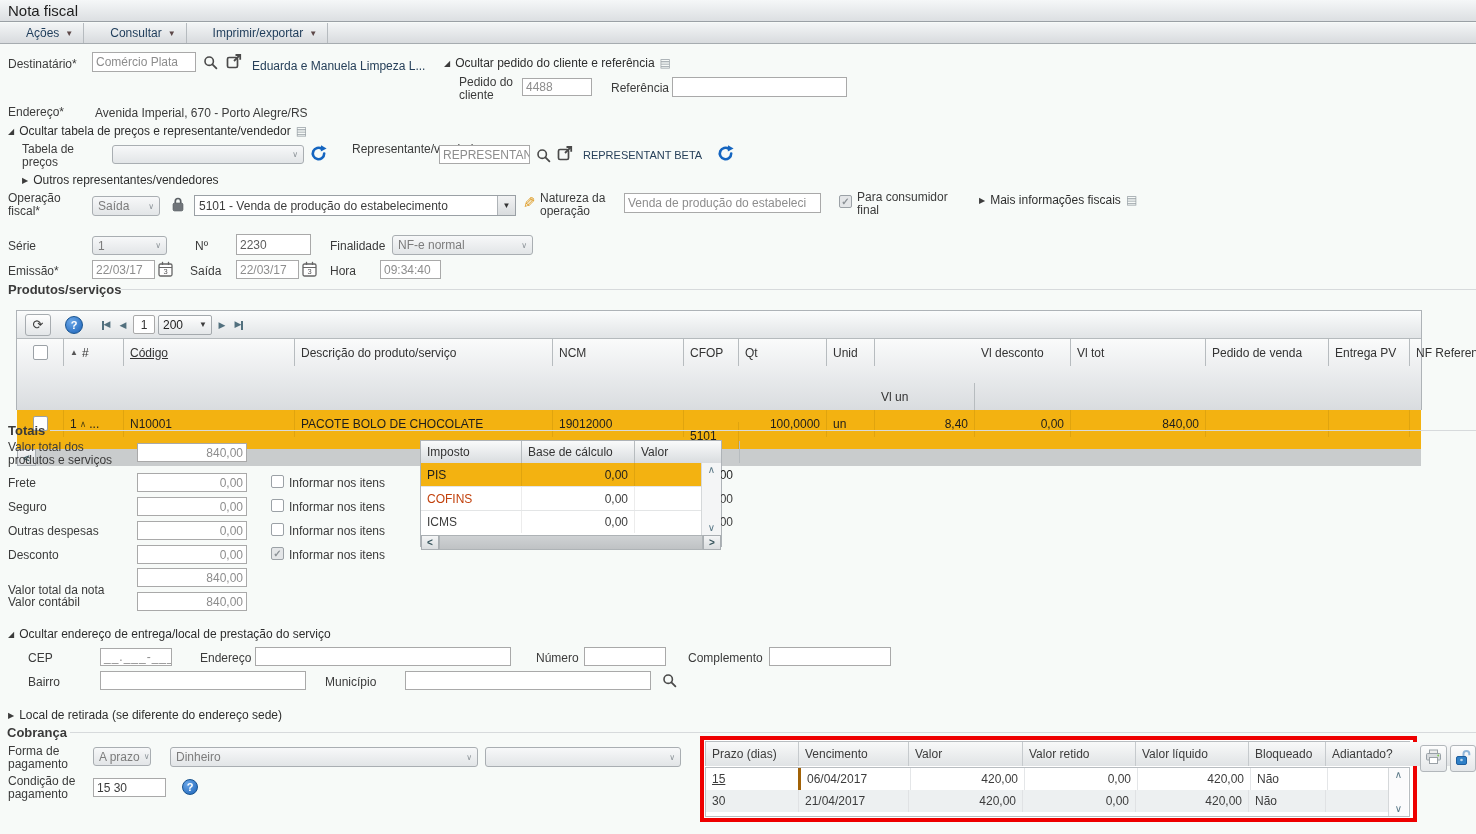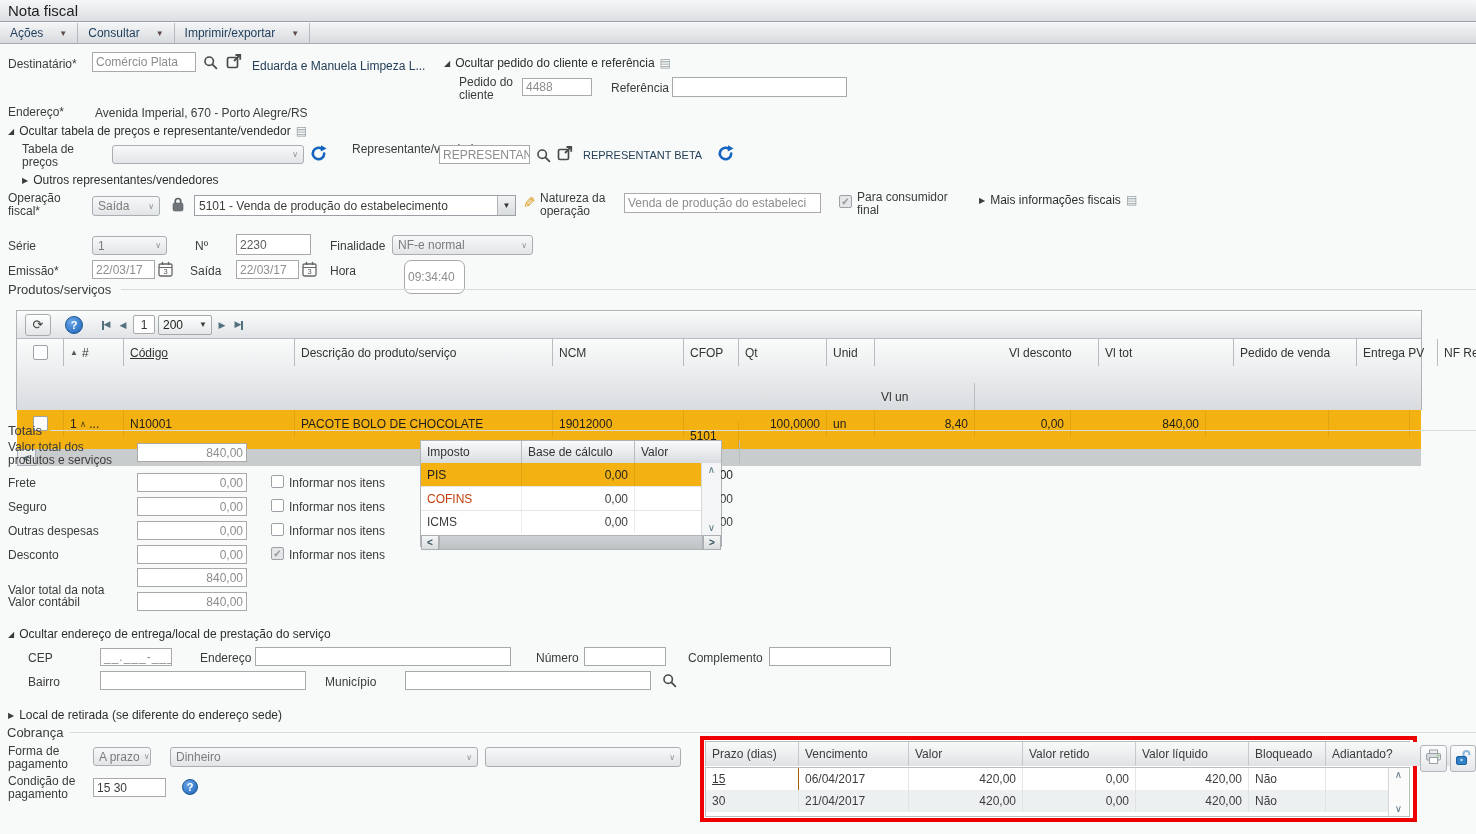--- a/index.html
+++ b/index.html
@@ -1,37 +1,37 @@
 <!DOCTYPE html>
 <html><head>
 <meta charset="utf-8">
 <style>
   html,body{margin:0;padding:0;background:#fff;}
   body{font-family:"Liberation Sans",sans-serif;}
   #app{position:relative;width:1476px;height:834px;background:#f7faf8;overflow:hidden;font-size:12px;color:#333;}
   .t{position:absolute;box-sizing:border-box;}
   .titlebar{left:0;top:0;width:1476px;height:22px;background:linear-gradient(#f5f7f8,#dcdfe2);border-bottom:1px solid #9aa0a5;display:flex;align-items:center;padding-left:8px;font-size:15px;color:#1d1d1d;}
   .menubar{left:0;top:23px;width:1476px;height:21px;background:linear-gradient(#f3f5f6,#d8dbde);border-bottom:1px solid #a6acb0;display:flex;align-items:stretch;}
-  .menu-item{display:flex;align-items:center;gap:16px;padding:0 10px;border-right:1px solid #b6bbbf;color:#1e3c5a;cursor:default;}
+  .menu-item{display:flex;align-items:center;gap:6px;padding:0 10px;border-right:1px solid #b6bbbf;color:#1e3c5a;cursor:default;margin-left:16px;}
   .menu-item .marr{font-size:8px;color:#5d4848;}
   .lbl{color:#3b3b3b;line-height:13px;}
   .inp{background:#fff;border:1px solid #a9a9a9;color:#4a4a4a;display:flex;align-items:center;padding:0 3px;overflow:hidden;white-space:nowrap;}
   .dis{color:#8d8d8d;}
   .rt{justify-content:flex-end !important;text-align:right;}
   .sel{border:1px solid #a9aeb2;border-radius:3px;background:linear-gradient(#f7f8f9,#e2e5e7);color:#7c7c7c;display:flex;align-items:center;justify-content:space-between;padding:0 5px;white-space:nowrap;overflow:hidden;}
   .sarr{font-size:8px;color:#8d9499;margin-left:4px;flex:0 0 auto;}
   .combo{background:#fff;border:1px solid #9aa0a5;display:flex;align-items:stretch;overflow:hidden;}
   .combo .cval{flex:1;display:flex;align-items:center;padding:0 4px;color:#3c3c3c;white-space:nowrap;overflow:hidden;}
   .combo .cbtn{width:17px;background:linear-gradient(#f2f3f4,#d9dcde);border-left:1px solid #aeb3b7;display:flex;align-items:center;justify-content:center;font-size:8px;color:#6a7artifact075;}
   .tgl{display:flex;align-items:center;gap:5px;color:#2e2e2e;white-space:nowrap;}
   .tri{font-size:8px;color:#3c3c3c;}
   .docic{color:#98a0a5;font-size:12px;}
   .cbx{width:13px;height:13px;border:1px solid #9ba1a6;background:#fff;border-radius:2px;}
   .cbc{background:#e4e6e8;display:flex;align-items:center;justify-content:center;color:#8b9196;font-size:10px;font-weight:bold;}
-  .leg{font-size:13px;color:#3a3a3a;white-space:nowrap;}
+  .leg{font-size:13px;color:#3a3a3a;white-space:nowrap;font-weight:bold;}
   .grpline{height:1px;background:#d7dadc;}
   .help{width:16px;height:16px;border-radius:50%;background:radial-gradient(circle at 35% 30%,#6aa7e8,#1b62b8);color:#fff;font-weight:bold;font-size:11px;display:flex;align-items:center;justify-content:center;border:1px solid #16528f;}
   .grid{border:1px solid #aeb3b7;background:#fff;}
   .gtb{display:flex;align-items:center;background:linear-gradient(#fbfcfc,#e1e4e6);border-bottom:1px solid #b5babd;height:27px;padding-left:8px;gap:6px;}
   .tbtn{width:24px;height:20px;border:1px solid #a7acb0;border-radius:3px;background:linear-gradient(#fefefe,#e3e6e8);display:flex;align-items:center;justify-content:center;color:#3c3c3c;font-size:13px;}
   .pg{display:flex;align-items:center;gap:3px;color:#52707e;}
   .pgb{width:14px;text-align:center;font-size:9px;cursor:default;}
   .pgbar{display:inline-block;width:2px;height:9px;background:#52707e;vertical-align:middle;}
   .pginp{width:20px;height:17px;border:1px solid #a9a9a9;background:#fff;display:flex;align-items:center;justify-content:center;color:#333;border-radius:2px;}
   .pgsel{width:44px;height:18px;border:1px solid #a4a9ad;border-radius:2px;background:linear-gradient(#fefefe,#e4e7e9);display:flex;align-items:center;justify-content:space-between;padding:0 4px;color:#222;}
@@ -180,21 +180,21 @@
   <div class="t lbl" style="left:190px;top:265px;">Saída</div>
   <div class="t inp dis" style="left:236px;top:260px;width:63px;height:19px;">22/03/17</div>
   <span class="t" style="left:302px;top:261px;"><svg width="15" height="16" viewBox="0 0 15 16">
         <rect x="1" y="3" width="13" height="12" rx="1.5" fill="#fff" stroke="#666" stroke-width="1.3"></rect>
         <line x1="1" y1="6.5" x2="14" y2="6.5" stroke="#666"></line>
         <line x1="4.5" y1="0.8" x2="4.5" y2="4" stroke="#666" stroke-width="1.3"></line>
         <line x1="10.5" y1="0.8" x2="10.5" y2="4" stroke="#666" stroke-width="1.3"></line>
         <text x="7.5" y="13" font-size="7.5" text-anchor="middle" fill="#555">3</text>
       </svg></span>
   <div class="t lbl" style="left:330px;top:265px;">Hora</div>
-  <div class="t inp dis" style="left:404px;top:260px;width:61px;height:34px;border-radius:7px;">09:34:40</div>
+  <div class="t inp dis" style="left:380px;top:260px;width:61px;height:19px;">09:34:40</div>
 
   <div class="t leg" style="left:8px;top:282px;">Produtos/serviços</div>
   <div class="t grpline" style="left:121px;top:289px;width:1355px;"></div>
 
   <div class="t grid" style="left:16px;top:310px;width:1406px;height:100px;">
     <div class="gtb">
       <div class="tbtn">
           <span>⟳</span>
         </div>
       <div class="help" style="margin-left:8px;">?</div>
@@ -218,21 +218,21 @@
           <span style="font-size:8px;color:#555;">▲</span>
           <span>#</span>
         </div>
       <div class="hc" style="width:158px;text-decoration:underline;">Código</div>
       <div class="hc" style="width:245px;">Descrição do produto/serviço</div>
       <div class="hc" style="width:118px;">NCM</div>
       <div class="hc" style="width:42px;">CFOP</div>
       <div class="hc" style="width:75px;">Qt</div>
       <div class="hc" style="width:35px;">Unid</div>
       <div class="hc" style="width:87px;margin-top:44px;">Vl un</div>
-      <div class="hc" style="width:83px;margin-left:28px;">Vl desconto</div>
+      <div class="hc" style="width:83px;">Vl desconto</div>
       <div class="hc" style="width:122px;">Vl tot</div>
       <div class="hc" style="width:110px;">Pedido de venda</div>
       <div class="hc" style="width:68px;">Entrega PV</div>
       <div class="hc" style="width:110px;">NF Referenciada</div>
 
     </div>
     <div class="grow">
       <div class="rc" style="width:34px;justify-content:center;">
           <span class="cbx"></span>
         </div>
@@ -376,21 +376,21 @@
       <div class="ptc" style="width:101px;height:24px;background:linear-gradient(#f8f9f9,#e0e3e5);">Valor</div>
       <div class="ptc" style="width:100px;height:24px;background:linear-gradient(#f8f9f9,#e0e3e5);">Valor retido</div>
       <div class="ptc" style="width:100px;height:24px;background:linear-gradient(#f8f9f9,#e0e3e5);">Valor líquido</div>
       <div class="ptc" style="width:64px;height:24px;background:linear-gradient(#f8f9f9,#e0e3e5);">Bloqueado</div>
       <div class="ptc" style="width:140px;height:24px;background:linear-gradient(#f8f9f9,#e0e3e5);">Adiantado?</div>
 
     </div>
     <div style="display:flex;border:1px solid #b8bdc1;border-top:1px solid #b8bdc1;margin:0 1px;width:703px;">
       <div style="width:682px;">
         <div style="display:flex;background:#fff;height:22px;">
-          <div class="ptc" style="width:80px;height:22px;border-right:1px solid #a16207;text-decoration:underline;">15</div>
+          <div class="ptc" style="width:80px;height:22px;border-right:3px solid #a16207;text-decoration:underline;">15</div>
           <div class="ptc" style="width:97px;height:22px;border-right:1px solid #e4e6e8;">06/04/2017</div>
           <div class="ptc rt" style="width:101px;height:22px;border-right:1px solid #e4e6e8;">420,00</div>
           <div class="ptc rt" style="width:100px;height:22px;border-right:1px solid #e4e6e8;">0,00</div>
           <div class="ptc rt" style="width:100px;height:22px;border-right:1px solid #e4e6e8;">420,00</div>
           <div class="ptc" style="width:64px;height:22px;border-right:1px solid #e4e6e8;">Não</div>
           <div class="ptc" style="width:140px;height:22px;border-right:none;"></div>
         </div>
         <div style="display:flex;background:#edf0f1;height:22px;">
           <div class="ptc" style="width:80px;height:22px;border-right:1px solid #e0e2e4;">30</div>
           <div class="ptc" style="width:97px;height:22px;border-right:1px solid #e0e2e4;">21/04/2017</div>

